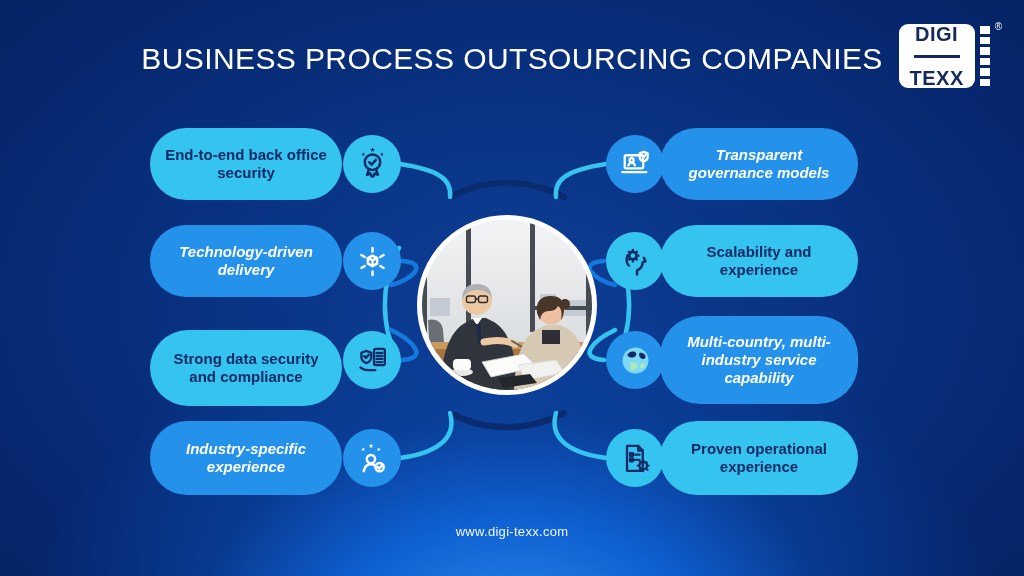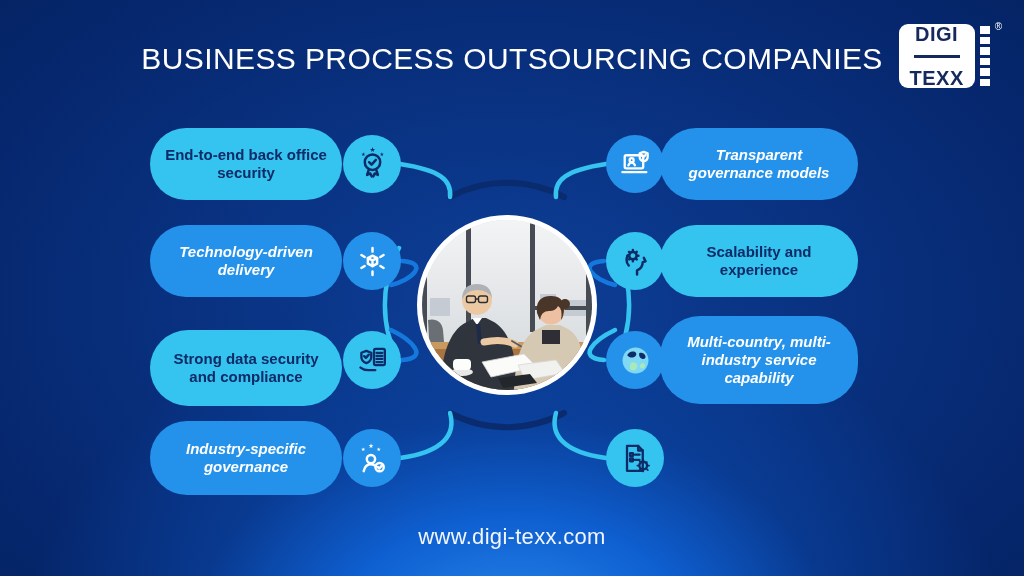--- a/index.html
+++ b/index.html
@@ -48,21 +48,21 @@
   .chip svg{width:37px;height:37px;display:block;}
   
   .photo-wrap{
     position:absolute;left:417px;top:215px;width:180px;height:180px;box-sizing:border-box;
     border:5px solid #ffffff;border-radius:50%;overflow:hidden;z-index:4;background:#dfe2e5;
   }
   .photo-wrap svg{display:block;width:170px;height:170px;}
   .diagram-svg{position:absolute;left:0;top:0;z-index:1;}
   .footer{
     position:absolute;top:524px;left:0;width:100%;text-align:center;
-    color:#f2f7ff;font-size:22px;letter-spacing:0.3px;
+    color:#f2f7ff;font-size:13px;letter-spacing:0.3px;
   }
 </style>
 </head>
 <body>
 
 <div class="stage">
 
   <svg class="diagram-svg" width="1024" height="576" viewBox="0 0 1024 576">
     <g fill="none" stroke-linecap="round">
 
@@ -137,21 +137,21 @@
     <svg viewBox="0 0 24 24" fill="none" stroke="currentColor" stroke-width="1.5" stroke-linecap="round" stroke-linejoin="round">
       <rect x="13" y="4.5" width="7" height="10.5" rx="1"></rect>
       <path d="M14.6 7h3.8M14.6 9h3.8M14.6 11h3.8M14.6 13h3.8"></path>
       <path d="M8 5.8l3.2 1.2v2.7c0 2-1.3 3.3-3.2 4-1.9-.7-3.2-2-3.2-4V7z"></path>
       <path d="M6.6 9.2l1.1 1.1 1.9-2.1"></path>
       <path d="M4.2 16.6c1.6 1.3 3.2 1.7 5.2 1.7h4.4"></path>
     </svg>
   </div>
 
   <div class="pill blue" style="left:150px;top:421px;width:192px;height:74px;">
-    <span>Industry-specific governance</span>
+    <span>Industry-specific experience</span>
   </div>
   <div class="chip blue" style="left:343px;top:429px;">
     <svg viewBox="0 0 24 24" fill="none" stroke="currentColor" stroke-width="1.6" stroke-linecap="round" stroke-linejoin="round">
       <circle cx="11" cy="12.4" r="2.7"></circle>
       <path d="M6.3 20.2c.6-3 2.4-4.5 4.7-4.5 1.3 0 2.4.5 3.3 1.4"></path>
       <g fill="currentColor" stroke="none" font-size="4" font-family="DejaVu Sans">
         <text x="11" y="5.2" text-anchor="middle">★</text>
         <text x="6" y="7" text-anchor="middle" font-size="3.2">★</text>
         <text x="16" y="7" text-anchor="middle" font-size="3.2">★</text>
       </g>
@@ -204,20 +204,23 @@
       <path d="M6.5 3.8h7.2l3 3V20H6.5z"></path>
       <path d="M13.7 3.8v3h3"></path>
       <rect x="8.5" y="8.6" width="1.8" height="1.8"></rect>
       <path d="M11.6 9.5h3"></path>
       <rect x="8.5" y="12" width="1.8" height="1.8"></rect>
       <path d="M11.6 12.9h3"></path>
       <circle cx="17" cy="16.6" r="2.5"></circle>
       <path d="M17 13.6v-.8M17 20.4v-.8M14 16.6h-.8M20.8 16.6H20M15.2 18.9l-.6.6M19.4 14.3l-.6.6M15.2 14.3l-.6-.6M19.4 18.9l.6.6" stroke-width="1.1"></path>
     </svg>
   </div>
+  <div class="pill cyan" style="left:660px;top:421px;width:198px;height:74px;">
+    <span>Proven operational experience</span>
+  </div>
 
   <div class="photo-wrap">
     <svg viewBox="0 0 170 170">
       <defs>
         <linearGradient id="sky" x1="0" y1="0" x2="0" y2="1">
           <stop offset="0" stop-color="#f3f4f5"></stop>
           <stop offset="1" stop-color="#d2d6da"></stop>
         </linearGradient>
       </defs>
       <rect width="170" height="170" fill="url(#sky)"></rect>

